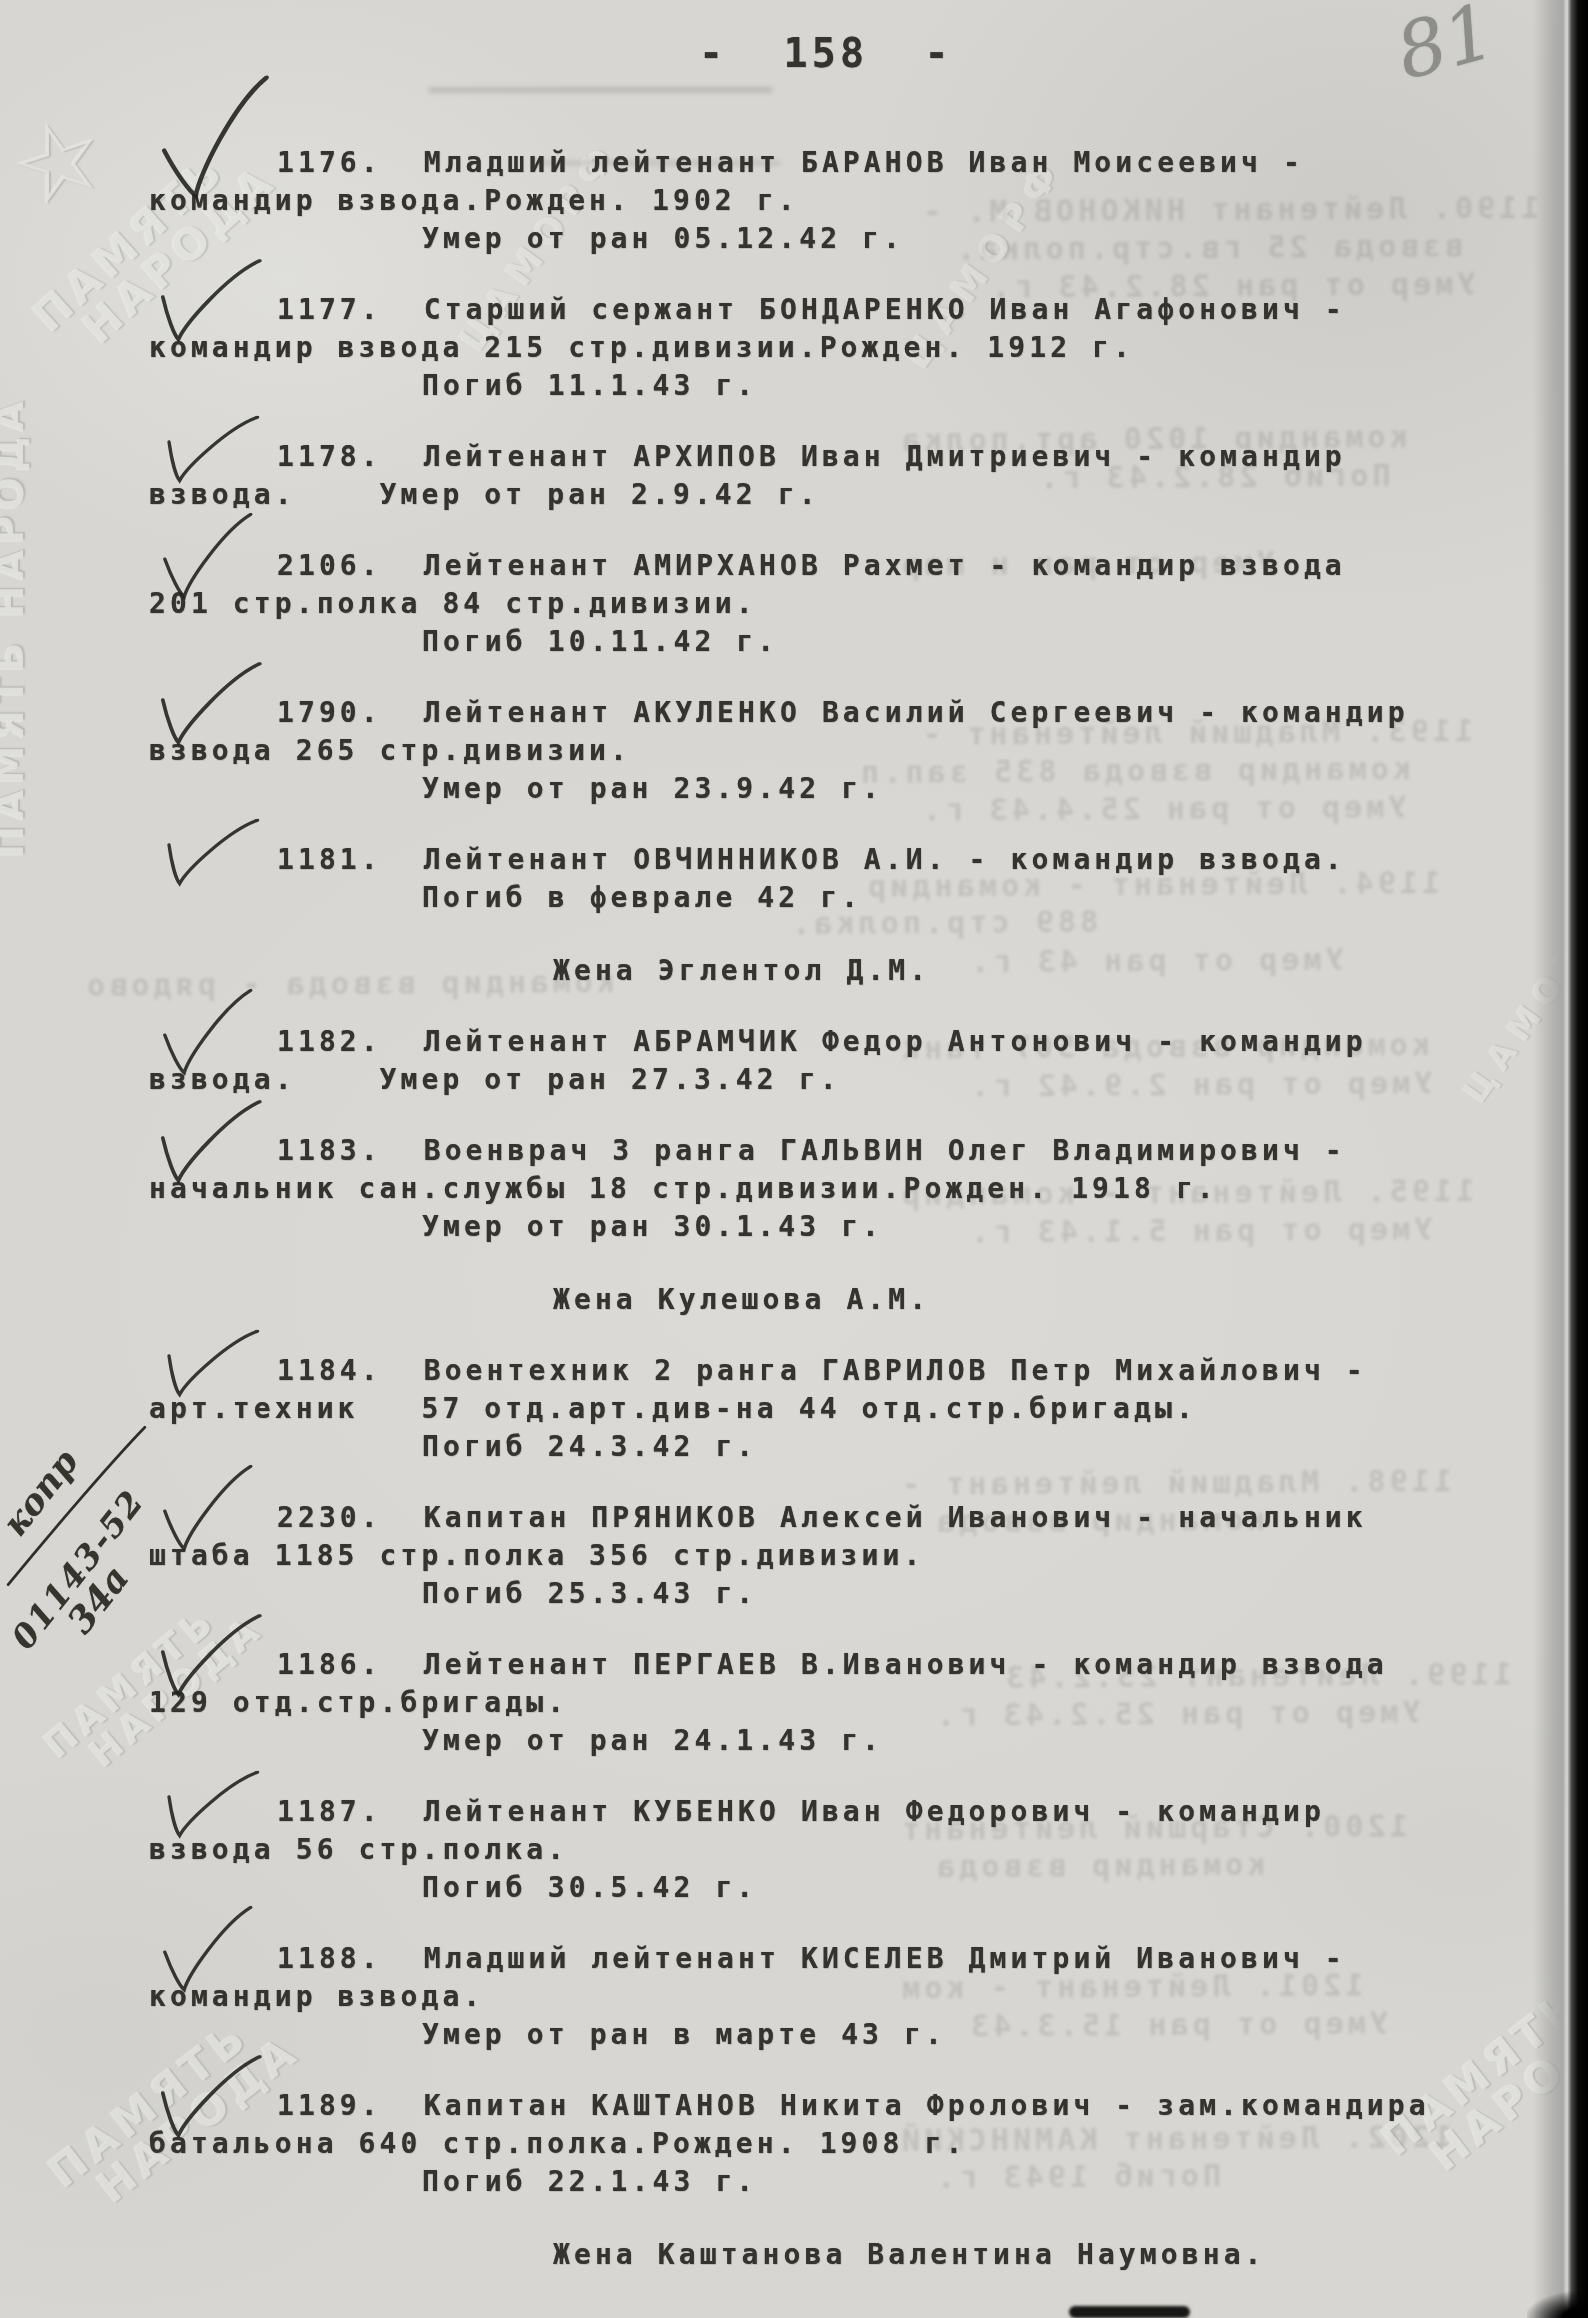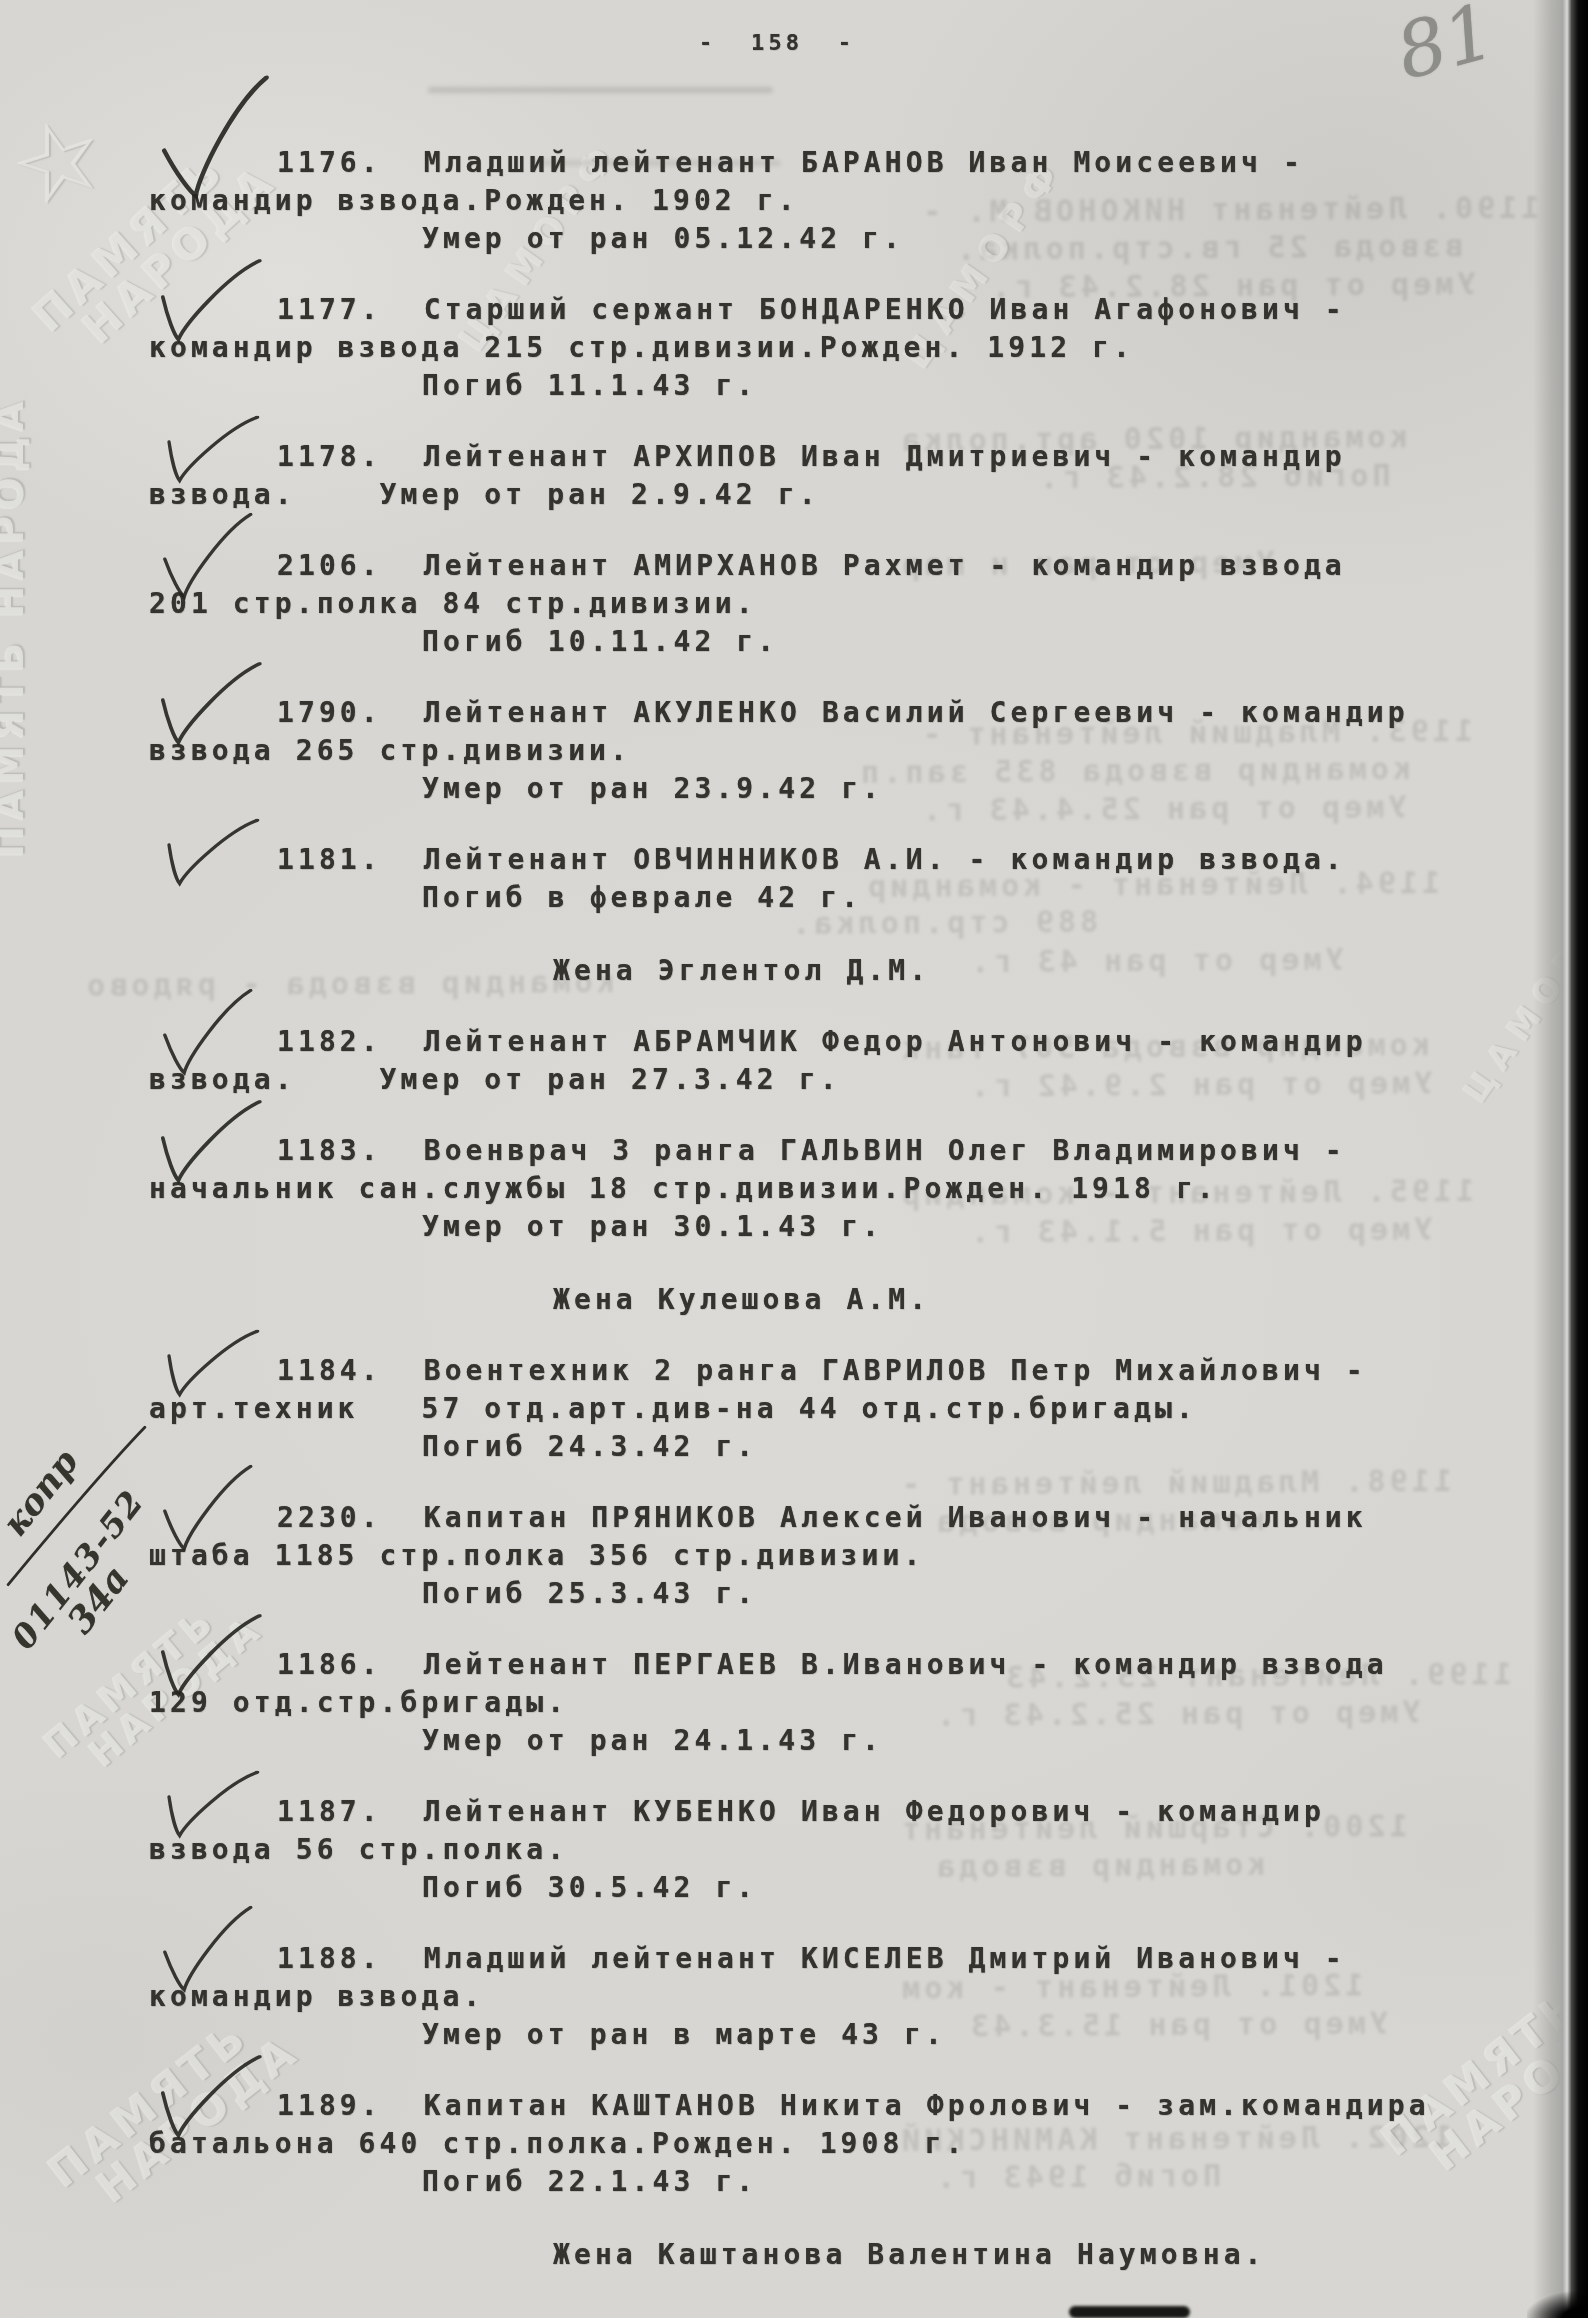--- a/index.html
+++ b/index.html
@@ -18,21 +18,21 @@
   }
   
   .typed{
     color:#34332e;
     font-weight:bold;
     letter-spacing:4.1px;
     text-shadow:0 0 0.7px rgba(45,45,40,.6), 0.7px 0.7px 0 rgba(45,45,40,.12);
   }
   .page-number{
     position:absolute;left:699px;top:30px;
-    font-size:22px;white-space:pre;
+    font-size:40px;white-space:pre;
   }
   .pencil-note{
     position:absolute;left:1397px;top:-2.8px;
     font-family:"DejaVu Serif", serif;font-style:italic;
     font-size:76px;color:#8d8d89;
     transform:rotate(-15deg);
     text-shadow:0 0 1.4px rgba(120,120,116,.5);
   }
   .entries{position:absolute;left:149px;top:144px;width:1375px;}
   .entry{position:relative;margin-bottom:33px;font-size:28px;line-height:38px;}

